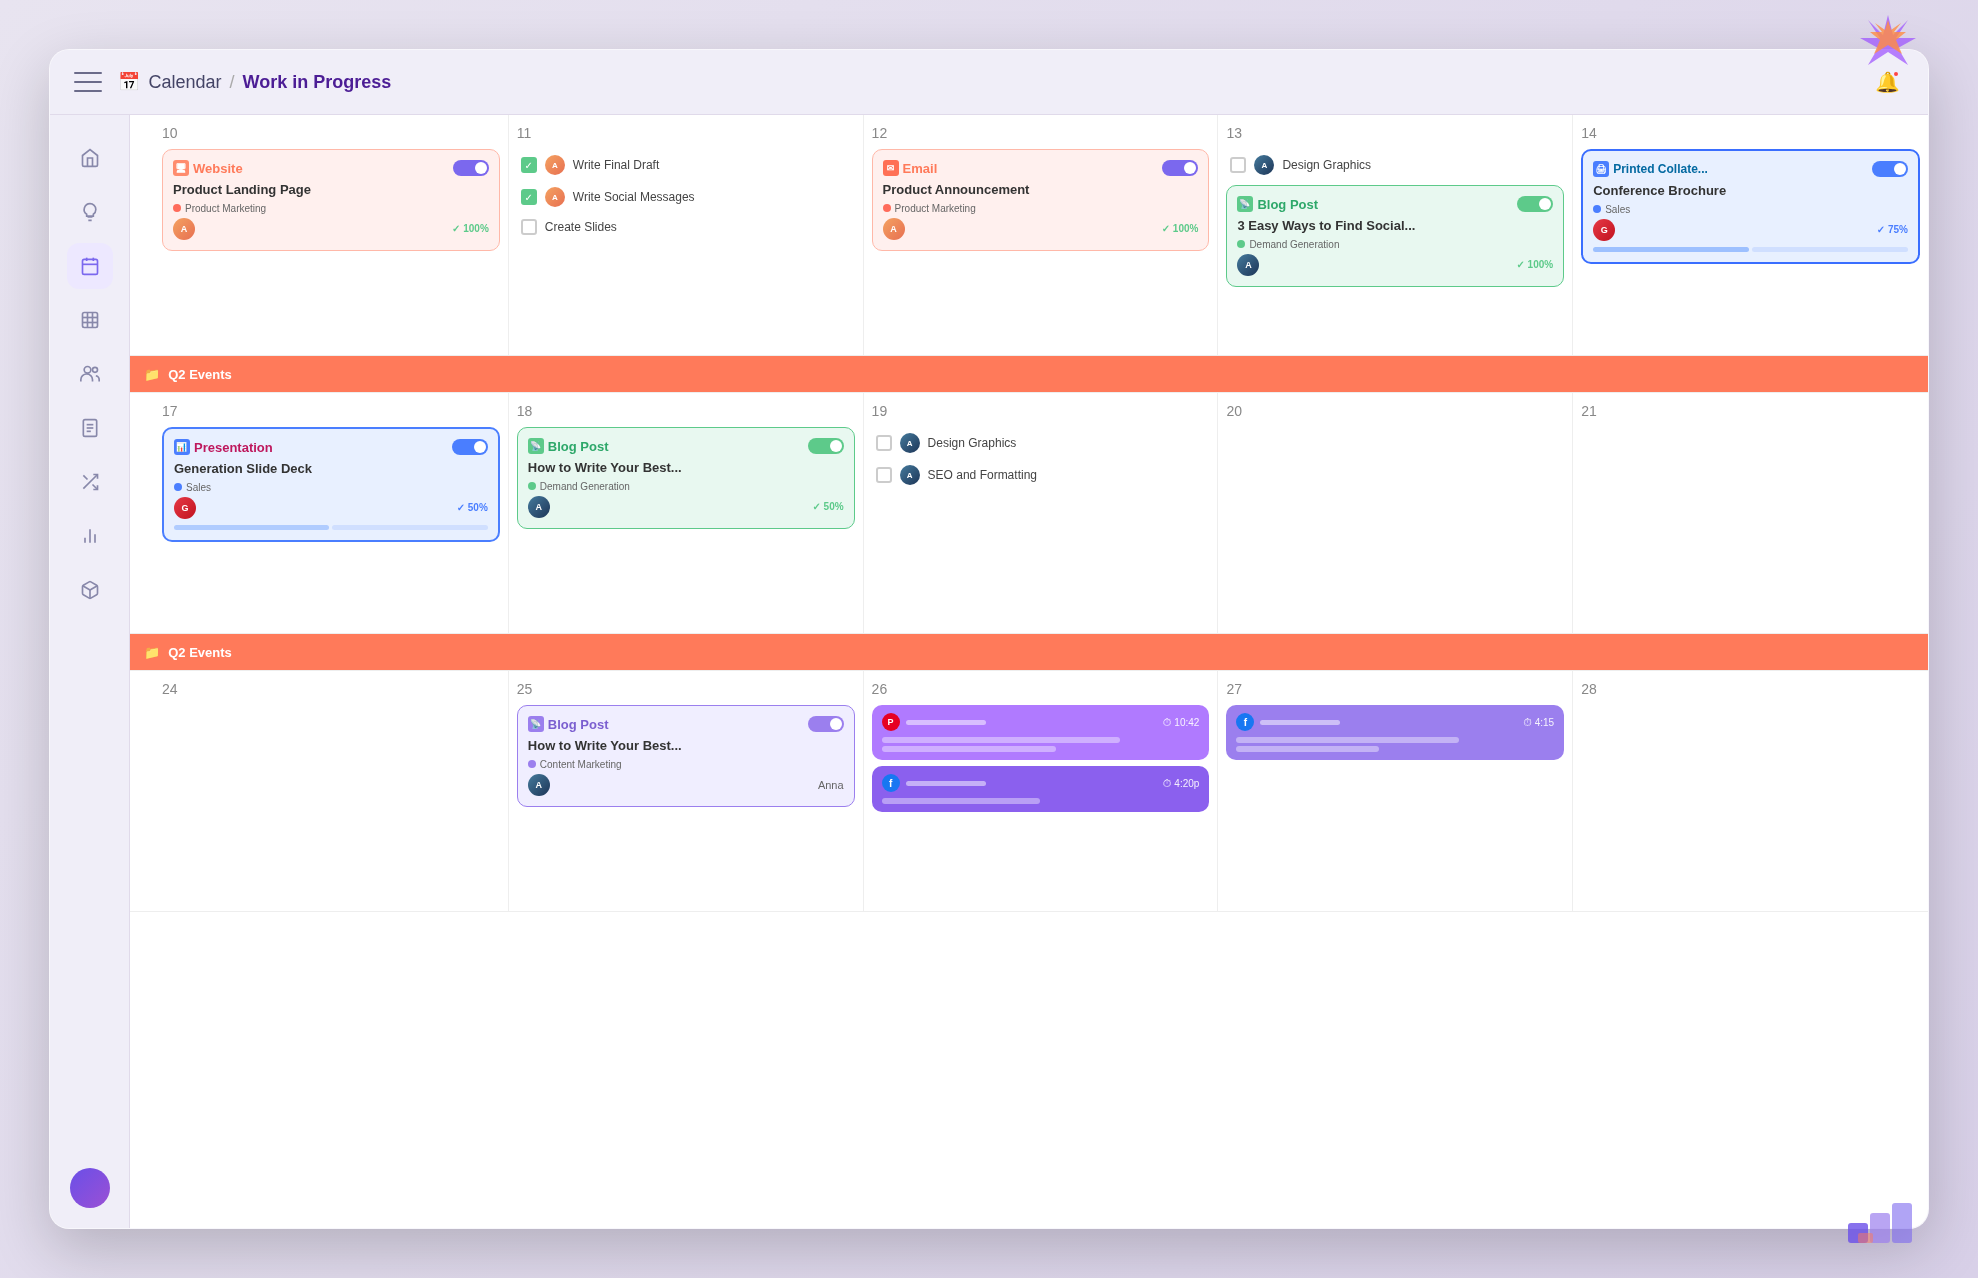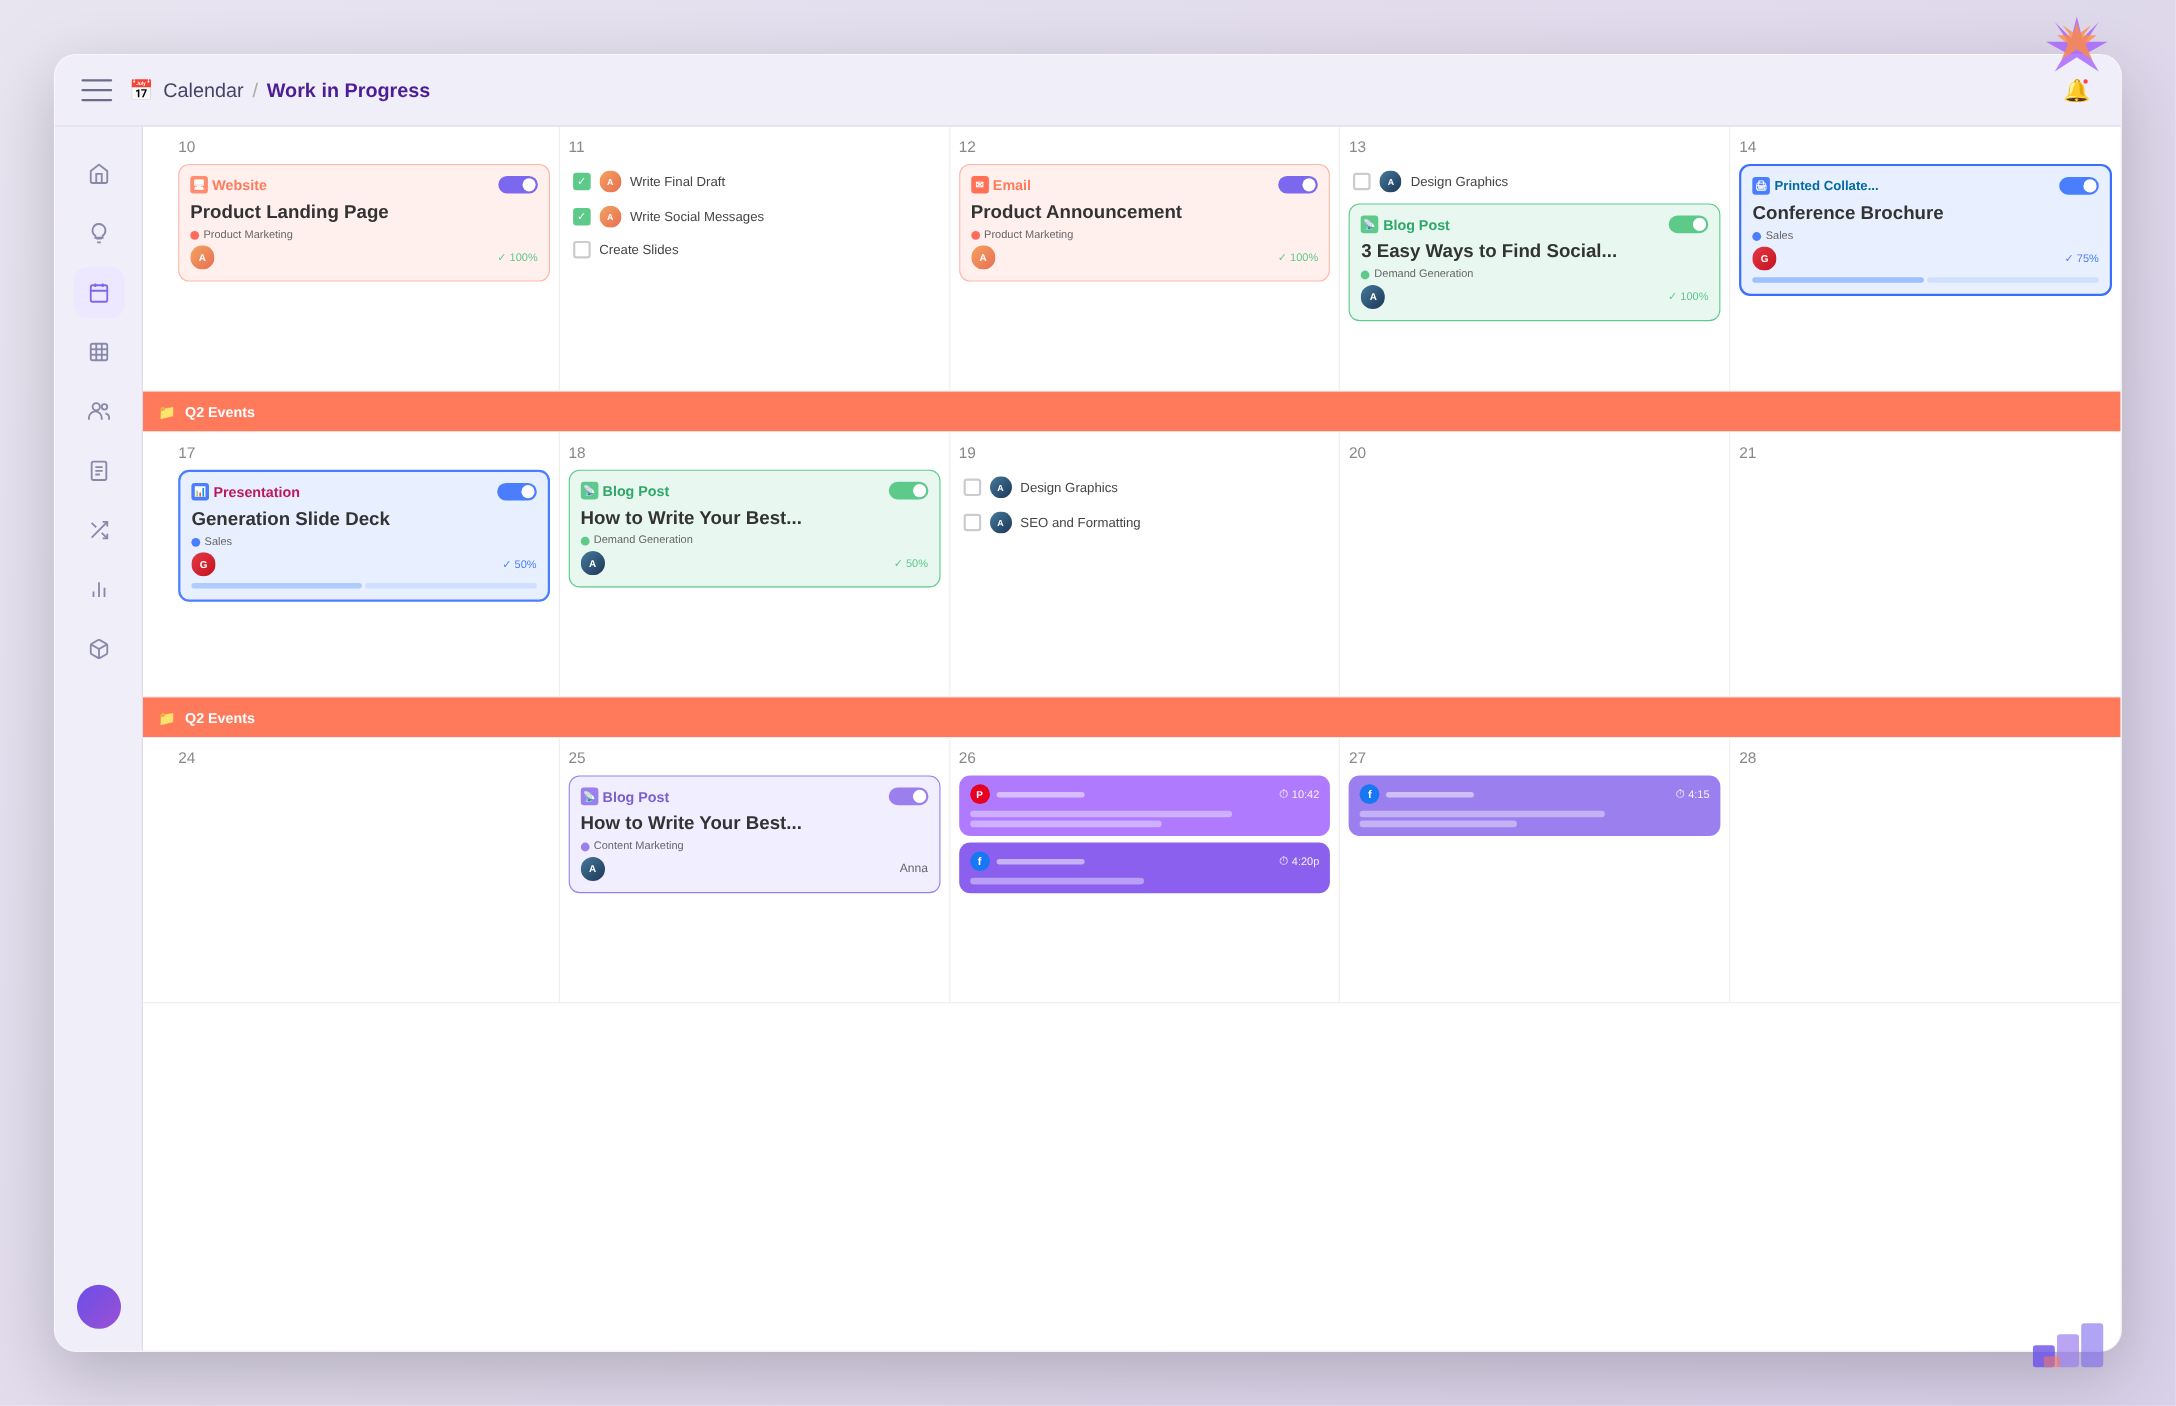--- a/index.html
+++ b/index.html
@@ -270,21 +270,21 @@
       width: 12px;
       height: 12px;
       border-radius: 50%;
       background: white;
       top: 2px;
       right: 2px;
     }
 
     .card-title {
       font-weight: 700;
-      font-size: 17px;
+      font-size: 13px;
       color: #333;
       margin-bottom: 4px;
       line-height: 1.3;
     }
 
     .card-tag {
       display: flex;
       align-items: center;
       gap: 4px;
       font-size: 10px;
@@ -343,21 +343,21 @@
       align-items: center;
       justify-content: center;
       font-size: 9px;
       color: white;
       font-weight: bold;
     }
 
     .card-progress {
       font-size: 10px;
       color: #5dca8a;
-      font-weight: 400;
+      font-weight: 700;
       display: flex;
       align-items: center;
       gap: 2px;
     }
 
     .card-progress-bars {
       display: flex;
       gap: 3px;
       margin-top: 6px;
     }

